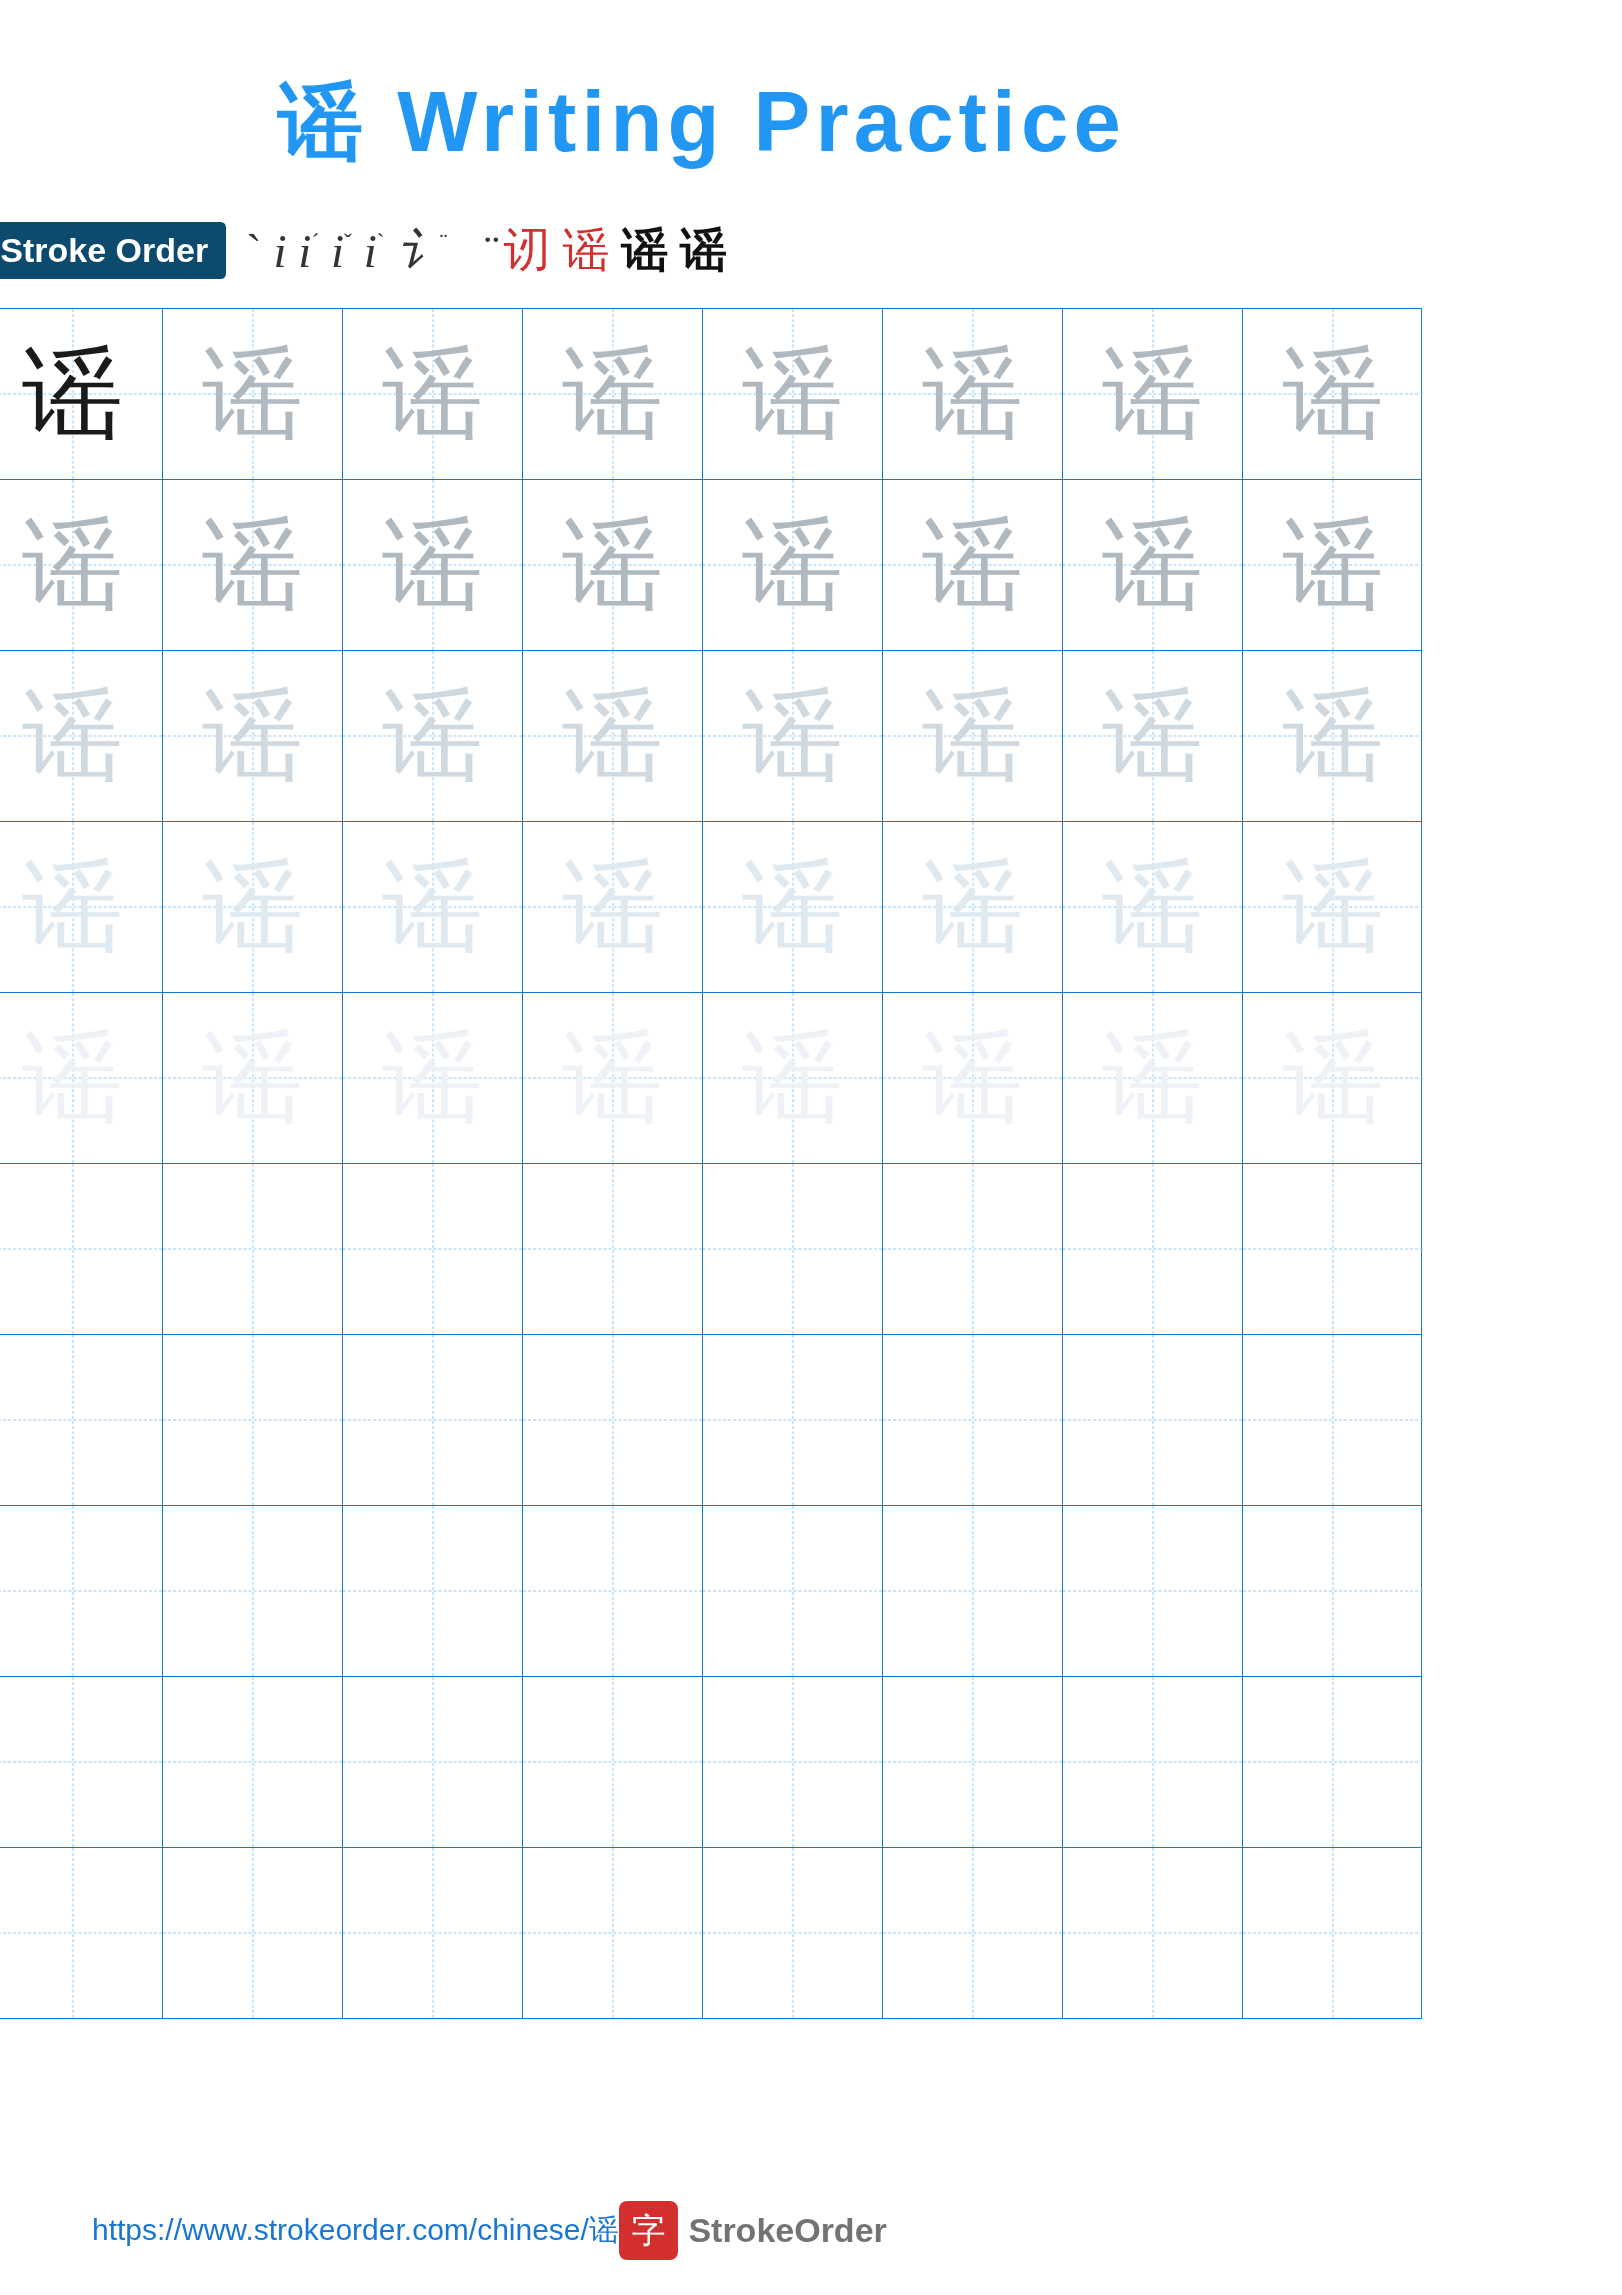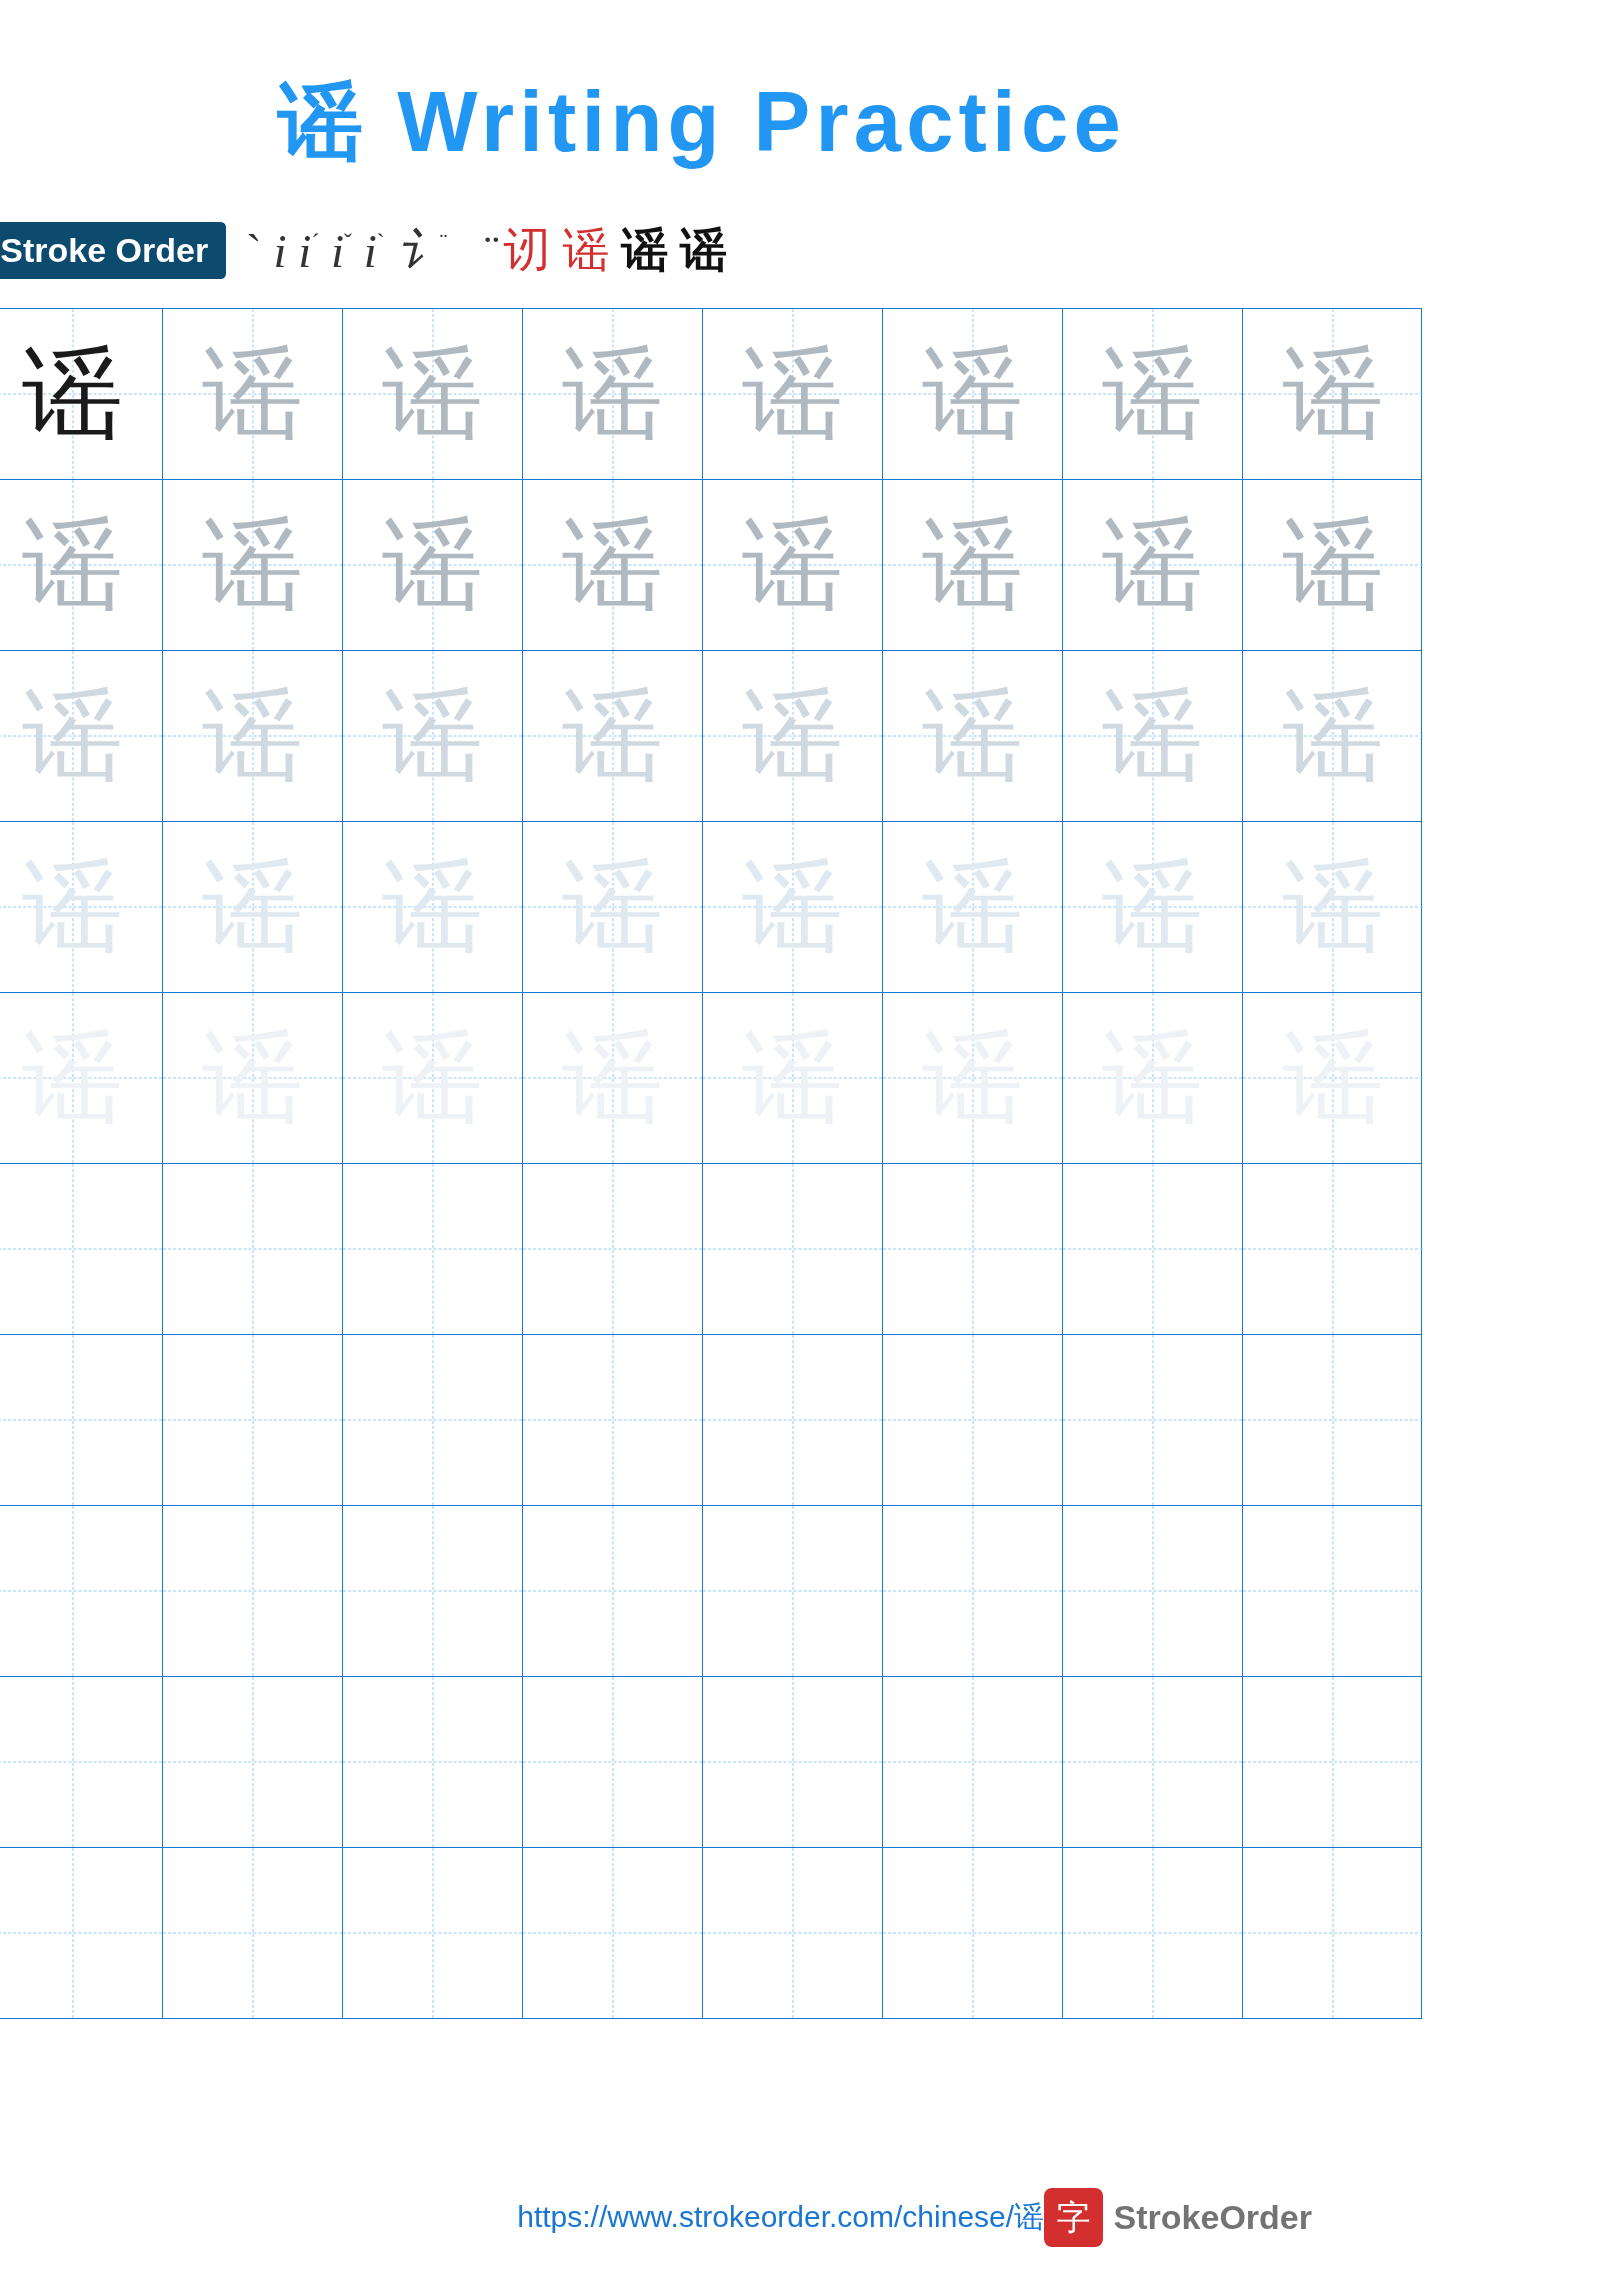--- a/index.html
+++ b/index.html
@@ -157,26 +157,26 @@
     }
 
     
     .grid-cell.empty {
       
     }
 
     
     .footer {
       position: absolute;
-      bottom: 48px;
+      bottom: 35px;
       left: 0;
       right: 0;
       display: flex;
       align-items: center;
-      justify-content: flex-end;
+      justify-content: flex-start;
       padding: 0 92px;
     }
 
     .footer-url {
       font-size: 30px;
       color: #1976D2;
       font-family: Arial, sans-serif;
       text-decoration: none;
     }
 

